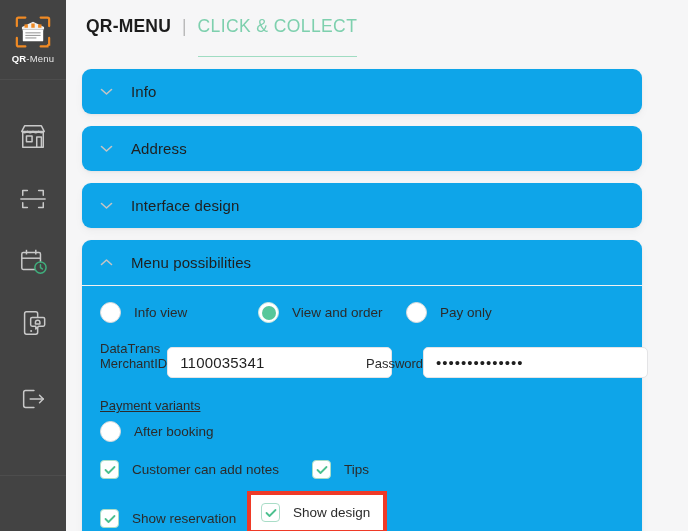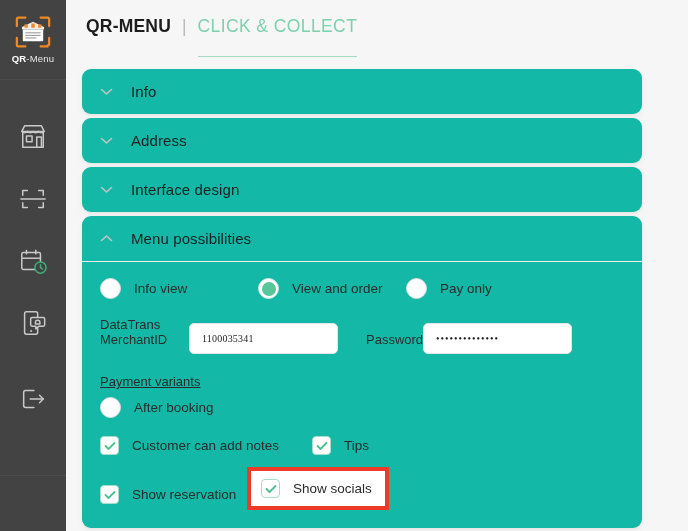--- a/index.html
+++ b/index.html
@@ -64,24 +64,24 @@
   .ph-main { color: #1c1c1c; font-weight: 700; letter-spacing: .2px; }
   .ph-sep { color: #b9b9b9; font-weight: 400; }
   .ph-sub {
     color: #7ed0ae; font-weight: 400; letter-spacing: .4px;
     border-bottom: 1.5px solid #9fdcc2;
     padding-bottom: 19px; cursor: pointer;
   }
 
   
   .card {
-    background: #14b8a6;
+    background: #0ea5e9;
     border-radius: 9px;
     box-shadow: 0 1px 3px rgba(0,0,0,.055), 0 4px 10px rgba(0,0,0,.035);
-    margin-bottom: 4px;
+    margin-bottom: 12px;
   }
   .card-head {
     height: 45px;
     display: flex; align-items: center;
     padding: 0 18px;
     cursor: pointer;
   }
   .chev { width: 13px; color: #c4c4c4; flex: 0 0 13px; margin-right: 18px; }
   .chev svg { display: block; }
   .card-title { font-size: 15px; color: #1f1f1f; letter-spacing: .1px; }
@@ -104,22 +104,22 @@
   }
   .radio-label { font-size: 13.5px; color: #2b2b2b; margin-left: 13px; white-space: nowrap; }
 
   .field-label {
     font-size: 13px; color: #2b2b2b; margin-bottom: 7px;
   }
   .inputs-row { display: flex; margin-top: 18px; }
   .field-col { display: flex; flex-direction: row; align-items: flex-end; }
   .text-input {
     height: 31px; border: 1px solid #e4e4e6; border-radius: 5px;
-    background: #fff; font-size: 10px; color: #1f1f1f;
-    padding: 0 12px; font-family: Liberation Serif, serif;
+    background: #fff; font-size: 15px; color: #1f1f1f;
+    padding: 0 12px; font-family: Liberation Sans, sans-serif;
     outline: none; letter-spacing: .2px;
   }
   .text-input::placeholder { color: #bdbdbd; }
 
   .sec-label { font-size: 13px; color: #2b2b2b; margin-top: 20px; margin-bottom: 8px; text-decoration: underline; }
 
   
   .check-row { display: flex; align-items: center; margin-top: 18px; }
   .check-opt { display: flex; align-items: center; cursor: pointer; }
   .cbox {
@@ -353,21 +353,21 @@
             </span>
             <span class="check-label">Show reservation</span>
           </div>
           <div class="highlight-box">
             <div class="check-opt">
               <span class="cbox">
                 <svg width="12" height="10" viewBox="0 0 12 10" fill="none" stroke="currentColor" stroke-width="1.8" stroke-linecap="round" stroke-linejoin="round">
                     <path d="M1.5 5 L4.5 8 L10.5 2"></path>
                   </svg>
               </span>
-              <span class="check-label">Show socials</span>
+              <span class="check-label">Show design</span>
             </div>
           </div>
         </div>
 
       </div>
     </div>
 
   </div>
 </div>
 

